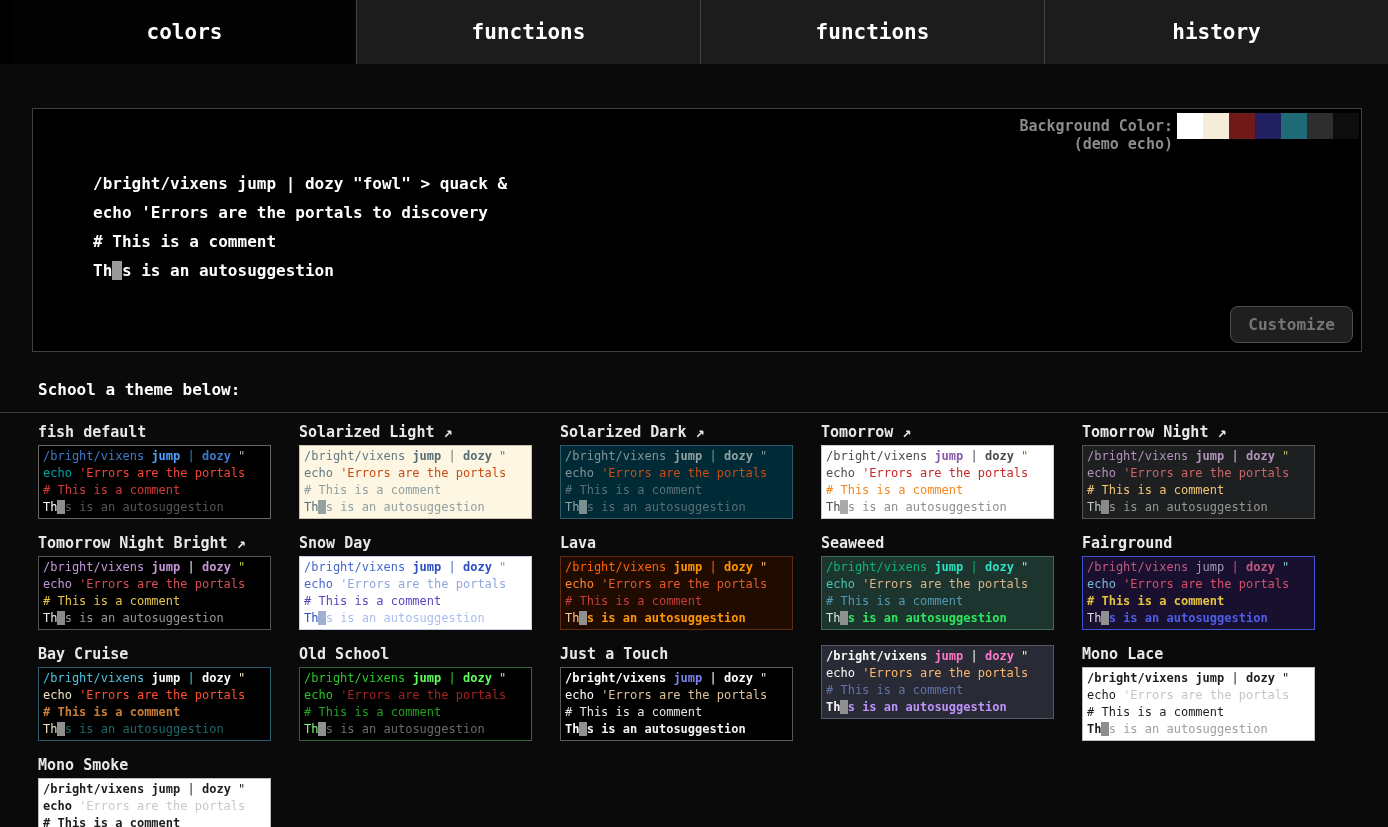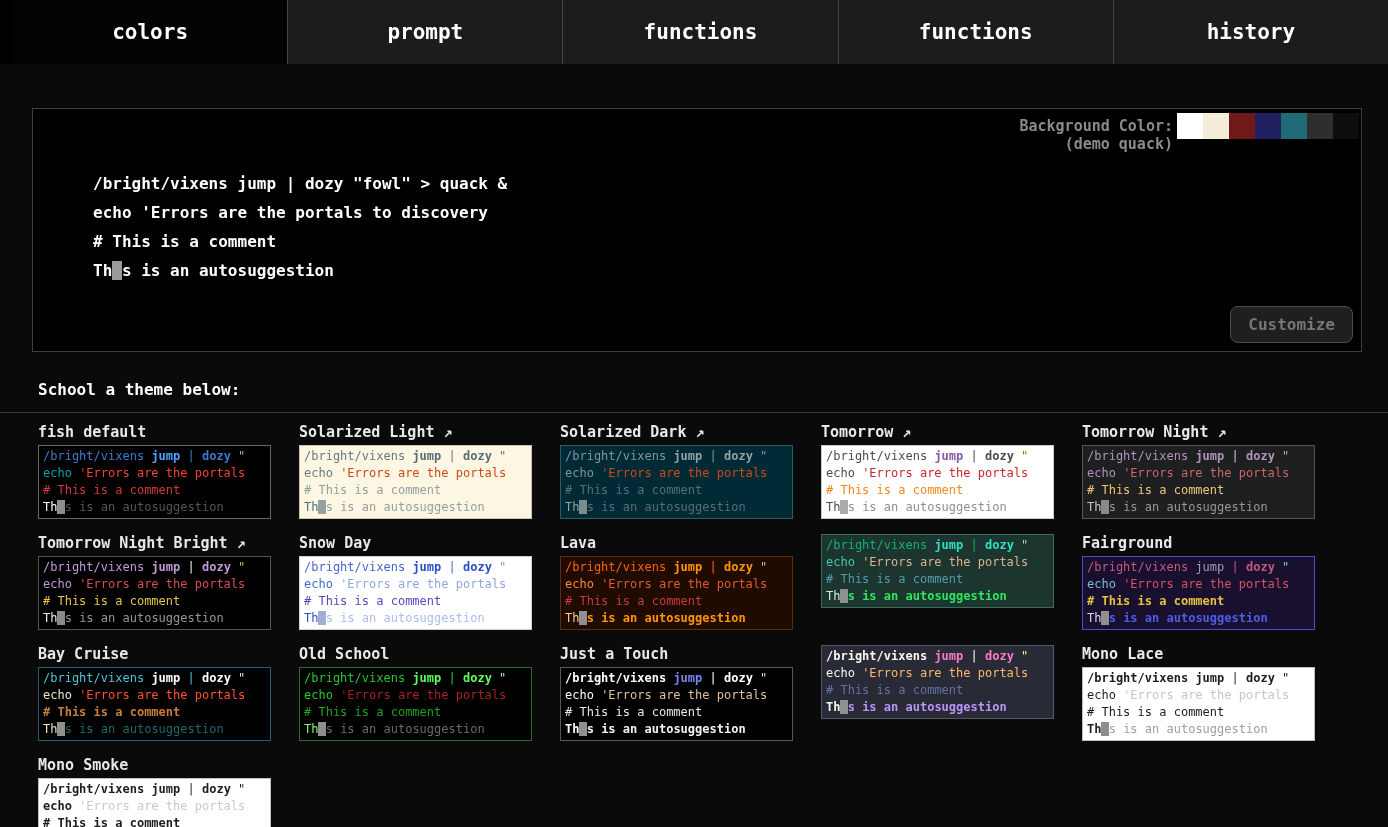--- a/index.html
+++ b/index.html
@@ -42,30 +42,29 @@
                    white-space:nowrap; overflow:hidden; cursor:pointer; }
   .tline { font-size:12px; line-height:17px; white-space:pre; }
 </style>
 </head>
 <body>
 
 <div class="app">
 
   <div class="tab-bar">
       <div class="tab active">colors</div>
-      <div class="tab">prompt</div>
       <div class="tab">functions</div>
       <div class="tab">functions</div>
       <div class="tab">history</div>
     </div>
 
   <div class="preview-panel">
     <div class="bg-label">
       <div>Background Color:</div>
-      <div>(demo quack)</div>
+      <div>(demo echo)</div>
     </div>
     <div class="swatch-row">
         <div class="swatch" style="background: rgb(255, 255, 255);"></div>
         <div class="swatch" style="background: rgb(245, 236, 217);"></div>
         <div class="swatch" style="background: rgb(112, 25, 25);"></div>
         <div class="swatch" style="background: rgb(32, 32, 96);"></div>
         <div class="swatch" style="background: rgb(31, 107, 117);"></div>
         <div class="swatch" style="background: rgb(46, 46, 46);"></div>
         <div class="swatch" style="background: rgb(13, 13, 13);"></div>
       </div>
@@ -143,20 +142,21 @@
       <div class="theme-card">
         <div class="theme-title"><span>Lava</span></div>
         <div class="theme-preview" style="background: rgb(31, 11, 0); border-color: rgb(92, 45, 18);">
           <div class="tline"><span style="color: rgb(255, 98, 0);">/bright/vixens </span><span style="color: rgb(255, 149, 0); font-weight: bold;">jump</span><span style="color: rgb(255, 98, 0);"> | </span><span style="color: rgb(255, 149, 0); font-weight: bold;">dozy</span><span style="color: rgb(255, 178, 102);"> "</span></div>
           <div class="tline"><span style="color: rgb(255, 134, 51);">echo </span><span style="color: rgb(224, 90, 43);">'Errors are the portals</span></div>
           <div class="tline"><span style="color: rgb(196, 59, 59);"># This is a comment</span></div>
           <div class="tline"><span style="color: rgb(255, 200, 148);">Th</span><span style="background: rgb(144, 144, 144); color: rgb(144, 144, 144);">i</span><span style="color: rgb(255, 149, 0); font-weight: bold;">s is an autosuggestion</span></div>
         </div>
       </div>
       <div class="theme-card">
+        <div class="theme-title"><span>Seaweed</span></div>
         <div class="theme-preview" style="background: rgb(28, 53, 47); border-color: rgb(62, 107, 94);">
           <div class="tline"><span style="color: rgb(18, 179, 115);">/bright/vixens </span><span style="color: rgb(44, 224, 192); font-weight: bold;">jump</span><span style="color: rgb(18, 179, 115);"> | </span><span style="color: rgb(44, 224, 192); font-weight: bold;">dozy</span><span style="color: rgb(138, 224, 204);"> "</span></div>
           <div class="tline"><span style="color: rgb(69, 197, 178);">echo </span><span style="color: rgb(220, 180, 137);">'Errors are the portals</span></div>
           <div class="tline"><span style="color: rgb(84, 153, 176);"># This is a comment</span></div>
           <div class="tline"><span style="color: rgb(213, 232, 226);">Th</span><span style="background: rgb(144, 144, 144); color: rgb(144, 144, 144);">i</span><span style="color: rgb(46, 230, 94); font-weight: bold;">s is an autosuggestion</span></div>
         </div>
       </div>
       <div class="theme-card">
         <div class="theme-title"><span>Fairground</span></div>
         <div class="theme-preview" style="background: rgb(25, 16, 48); border-color: rgb(65, 82, 204);">

